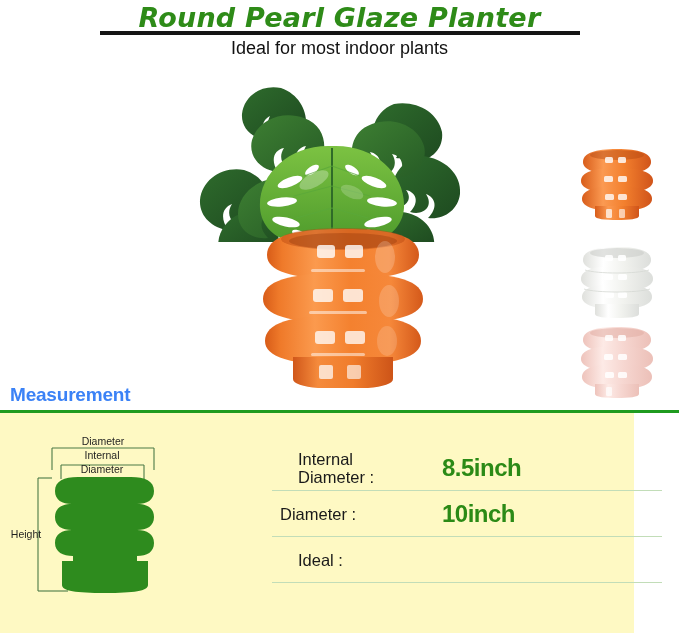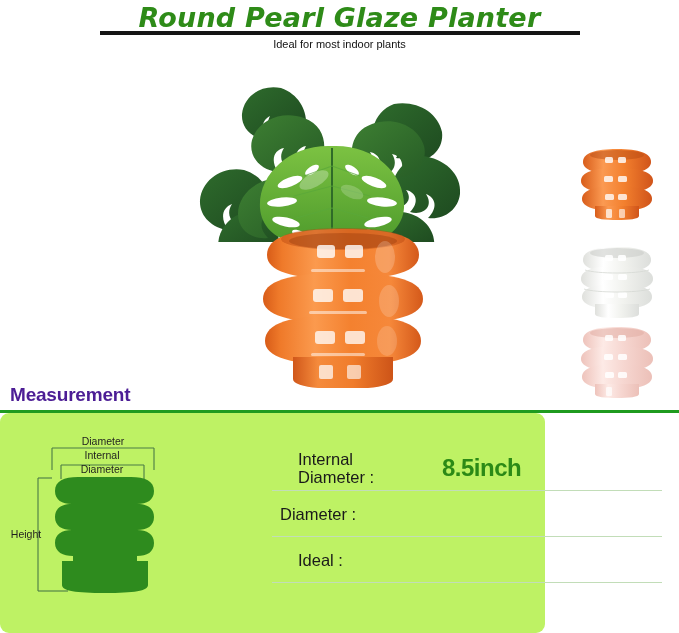--- a/index.html
+++ b/index.html
@@ -22,49 +22,48 @@
     color:#2e8b18;
     white-space:nowrap;
   }
   #title-underline {
     position:absolute; left:100px; top:31px; width:480px; height:4px;
     background:#151515;
   }
   #subtitle {
     position:absolute; left:0; top:38px; width:679px;
     text-align:center;
-    font-size:11px; color:#111111;
+    font-size:18px; color:#111111;
   }
 
   
   #hero { position:absolute; left:0; top:58px; width:679px; height:322px; }
 
   #plant { position:absolute; left:186px; top:4px; width:290px; height:180px; }
   #pot-main { position:absolute; left:253px; top:165px; width:180px; height:165px; }
 
   
   .variant { position:absolute; width:80px; height:72px; }
   #variant-orange { left:577px; top:90px; }
   #variant-white  { left:577px; top:188px; }
   #variant-pink   { left:577px; top:268px; }
 
   
   #measure-heading {
     position:absolute; left:10px; top:384px;
-    font-size:19px; font-weight:bold; color:#4c1d95;
+    font-size:19px; font-weight:bold; color:#3b82f6;
     letter-spacing:-.2px;
   }
   #measure-rule {
     position:absolute; left:0; top:410px; width:679px; height:3px;
     background:#1f9b1f;
   }
   #measure-panel {
-    position:absolute; left:0; top:413px; width:545px; height:220px;
-    background:#bef264;
-    border-radius:9px;
+    position:absolute; left:0; top:413px; width:634px; height:220px;
+    background:#fef9c3;
   }
 
   #diagram { position:absolute; left:6px; top:8px; width:250px; height:205px; }
 
   
   #spec-table {
     position:absolute; left:272px; top:32px; width:390px;
   }
   .spec-row {
     position:relative;
@@ -372,20 +371,21 @@
     <div class="spec-row">
       <div class="spec-label indent">
         <span>Internal</span><br>
         <span>Diameter :</span>
       </div>
       <div class="spec-value">8.5inch</div>
     </div>
 
     <div class="spec-row">
       <div class="spec-label">Diameter :</div>
+      <div class="spec-value">10inch</div>
     </div>
 
     <div class="spec-row">
       <div class="spec-label indent">Ideal :</div>
     </div>
 
   </div>
 </div>
 
 </body></html>

